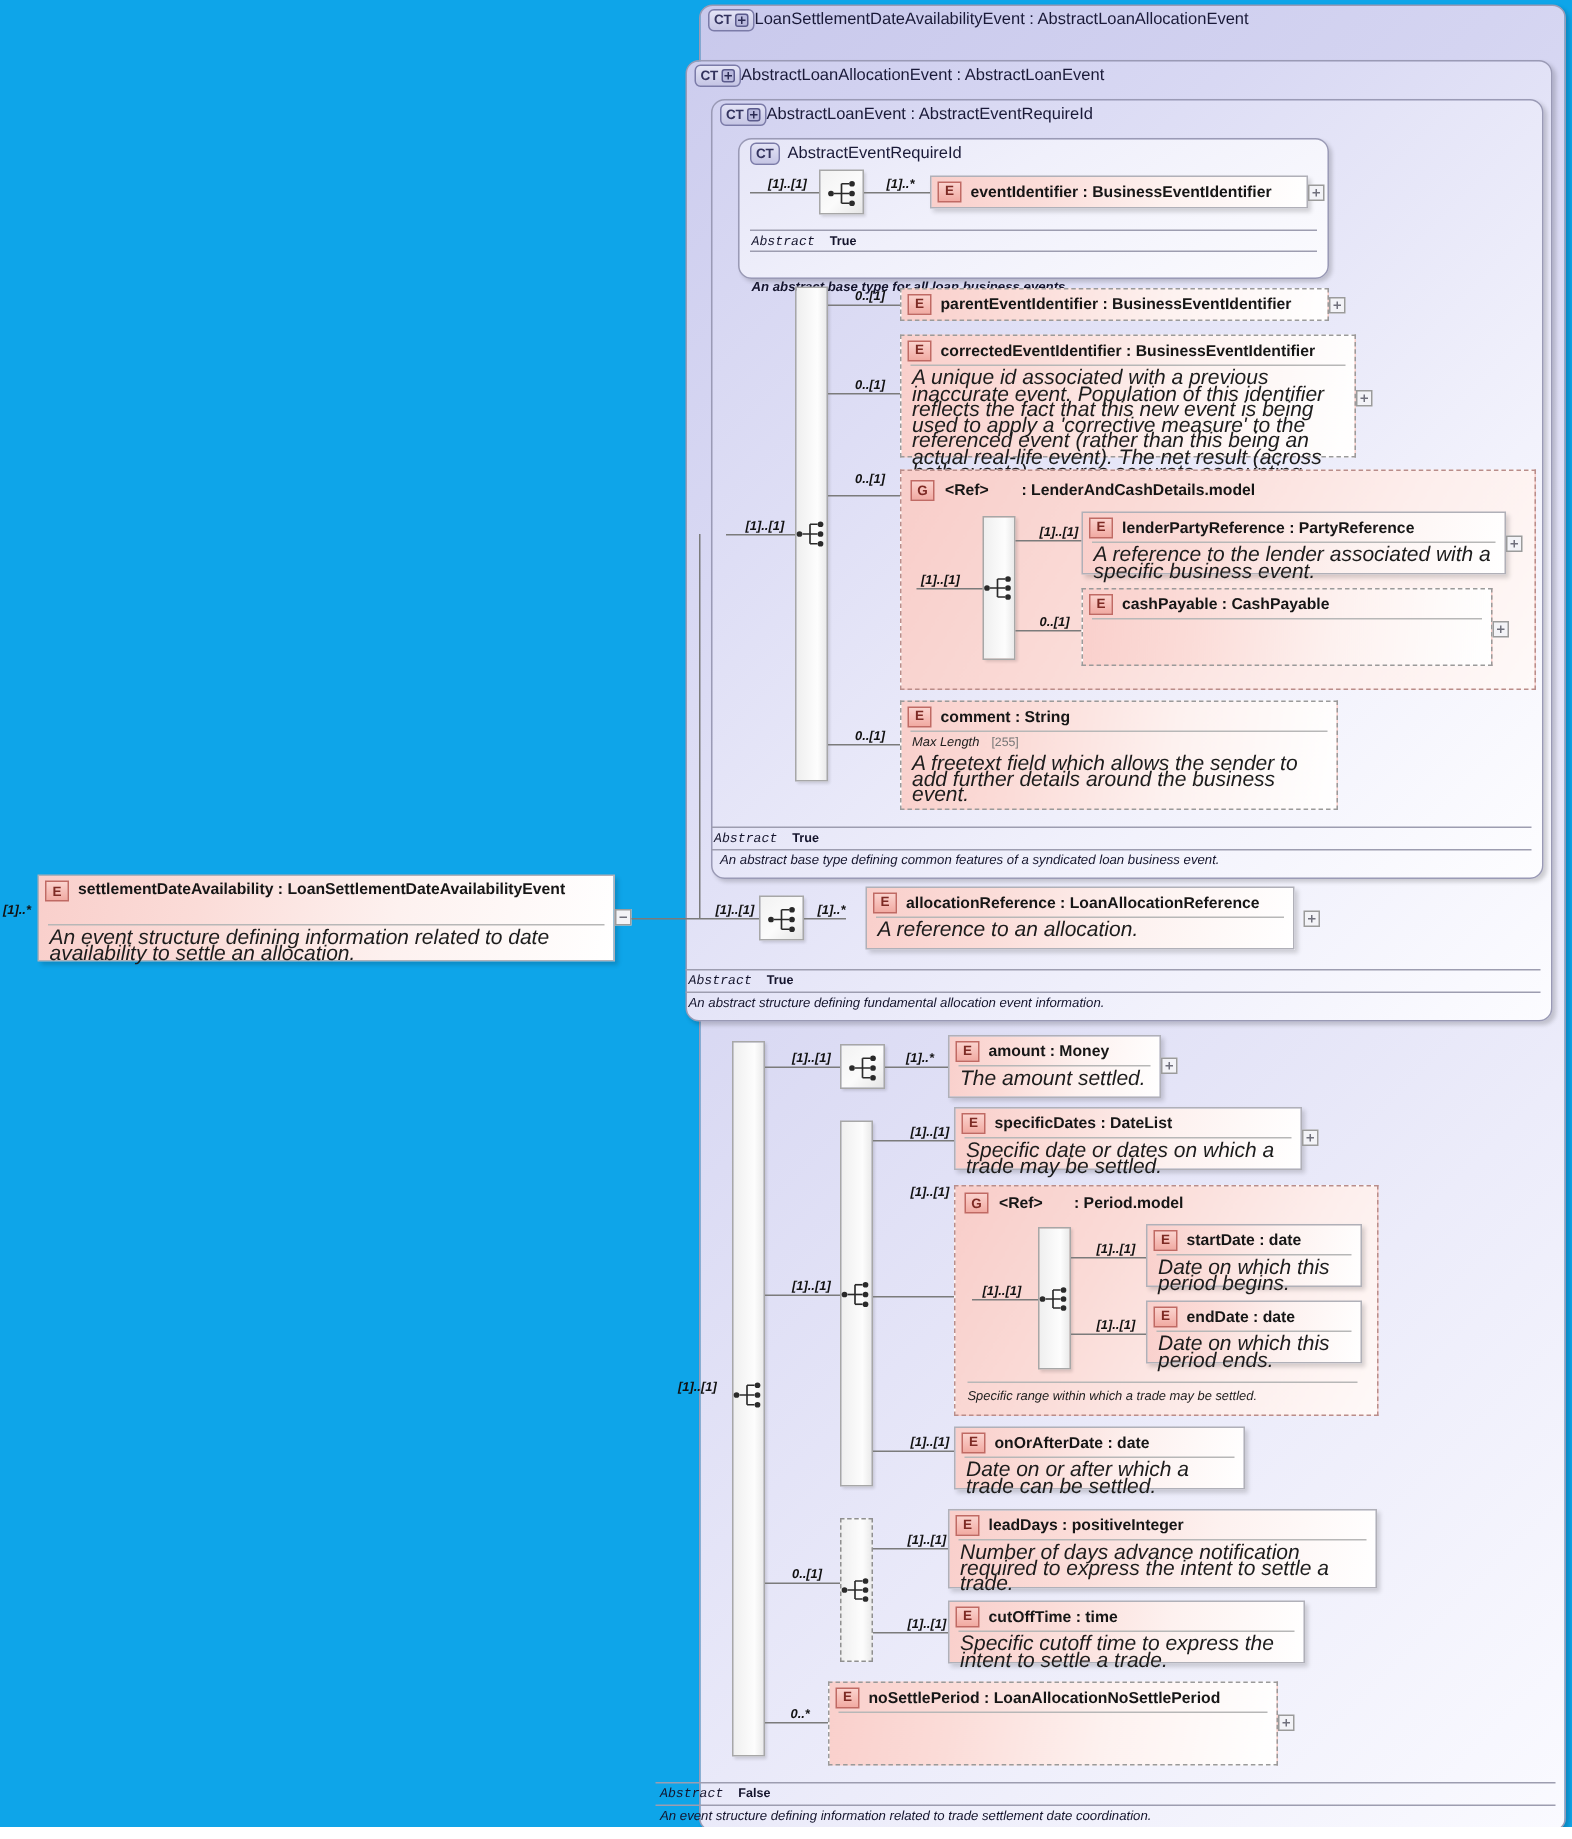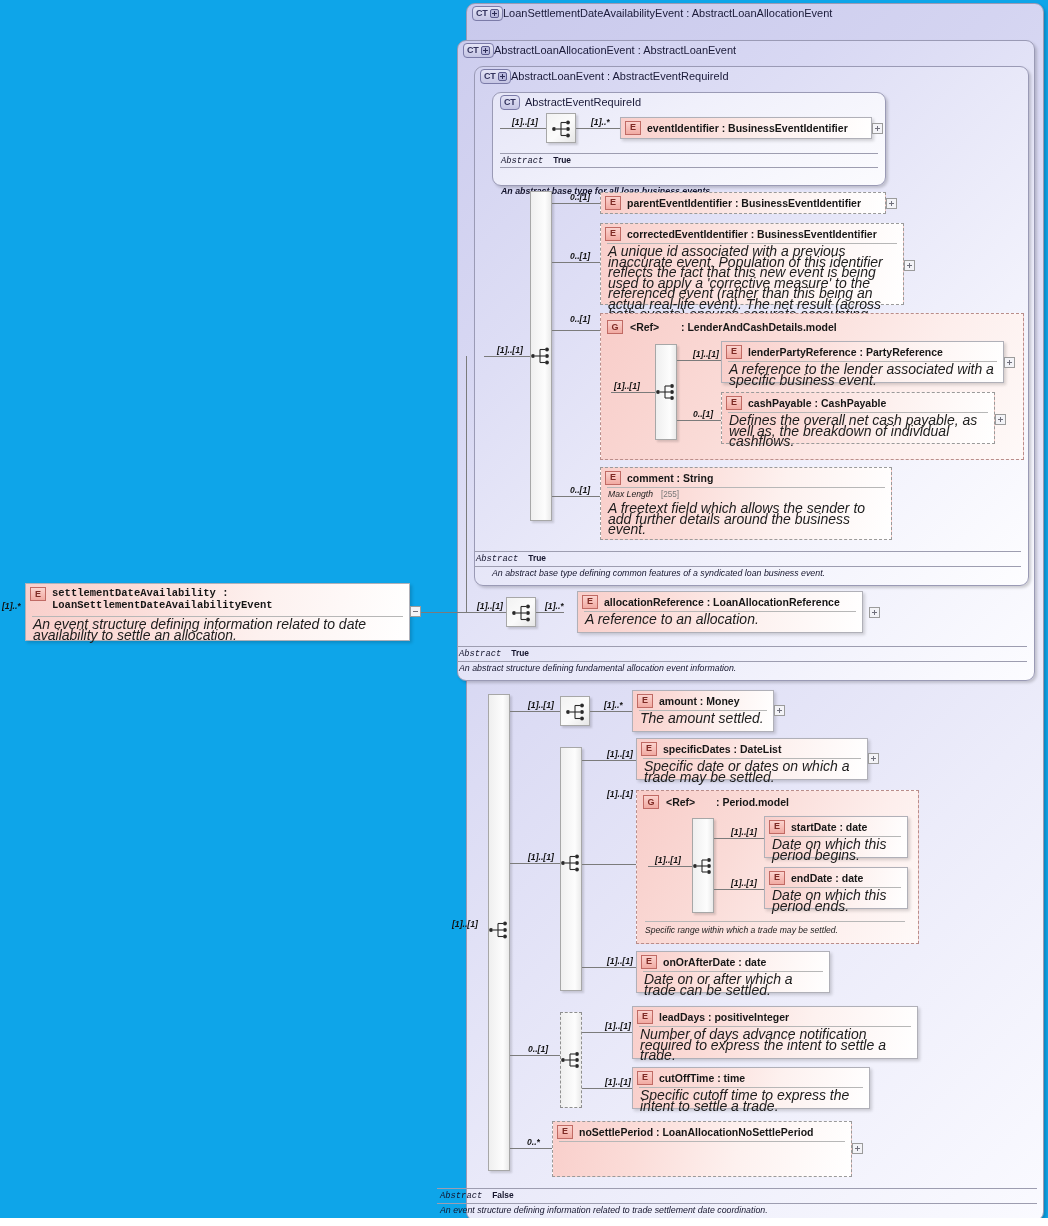--- a/index.html
+++ b/index.html
@@ -106,21 +106,21 @@
     margin-right: 6px;
     line-height: 1;
   }
   .el-name {
     font-size: 10.5px;
     font-weight: bold;
     color: #161616;
     white-space: nowrap;
     line-height: 12px;
   }
-  .el-name.wrap { white-space: normal; font-family: Liberation Mono, monospace; }
+  .el-name.wrap { white-space: normal; }
   .el-rule {
     height: 1px;
     background: #b7b7b7;
     margin: 0 6px;
   }
   .el-doc {
     font-size: 14px;
     font-style: italic;
     color: #1c1c1c;
     padding: 2px 6px 3px 7px;
@@ -341,21 +341,20 @@
   <div class="pmbox plus" style="left:1004px; top:357px;"></div>
 
   <div class="hline" style="left:677px; top:420px; width:44px;"></div>
   <div class="card" style="left:693px; top:409px;">0..[1]</div>
   <div class="el-box dashed" style="left:721px; top:392px; width:274px; height:52px;">
     <div class="el-head">
       <span class="e-chip">E</span>
       <span class="el-name">cashPayable : CashPayable</span>
     </div>
     <div class="el-rule"></div>
-    <div class="el-doc">Defines the overall net cash payable, as well as, the breakdown of individual cashflows.</div>
   </div>
   <div class="pmbox plus" style="left:995px; top:414px;"></div>
 
   <div class="hline" style="left:552px; top:496px; width:48px;"></div>
   <div class="card" style="left:570px; top:485px;">0..[1]</div>
   <div class="el-box dashed" style="left:600px; top:467px; width:292px; height:73px;">
     <div class="el-head">
       <span class="e-chip">E</span>
       <span class="el-name">comment : String</span>
     </div>
@@ -364,21 +363,21 @@
       <span>Max Length</span><span class="fval">[255]</span>
     </div>
     <div class="el-doc">A freetext field which allows the sender to add further details around the business event.</div>
   </div>
 
   <div class="meta-rule" style="left:474px; top:551px; width:547px;"></div>
   <div class="meta-line" style="left:476px; top:553px;">
     <span class="meta-label">Abstract</span><span class="meta-val">True</span>
   </div>
   <div class="meta-rule" style="left:474px; top:566px; width:547px;"></div>
-  <div class="meta-line meta-doc" style="left:476px; top:568px;padding-left:16px;">An abstract base type defining common features of a syndicated loan business event.</div>
+  <div class="meta-line meta-doc" style="left:464px; top:568px;padding-left:16px;">An abstract base type defining common features of a syndicated loan business event.</div>
 
   <div class="hline" style="left:466px; top:612px; width:40px;"></div>
   <div class="card" style="left:477px; top:601px;">[1]..[1]</div>
   <div class="seqicon" style="left:506px; top:597px;">
     <svg width="30" height="30" viewBox="0 0 30 30">
       <circle cx="7" cy="15" r="1.9" fill="#2a2a2a"></circle>
       <line x1="9" y1="15" x2="14" y2="15" stroke="#2a2a2a" stroke-width="1.1"></line>
       <line x1="14" y1="8.5" x2="14" y2="21.5" stroke="#2a2a2a" stroke-width="1.1"></line>
       <line x1="14" y1="8.5" x2="19" y2="8.5" stroke="#2a2a2a" stroke-width="1.1"></line>
       <line x1="14" y1="15" x2="19" y2="15" stroke="#2a2a2a" stroke-width="1.1"></line>

